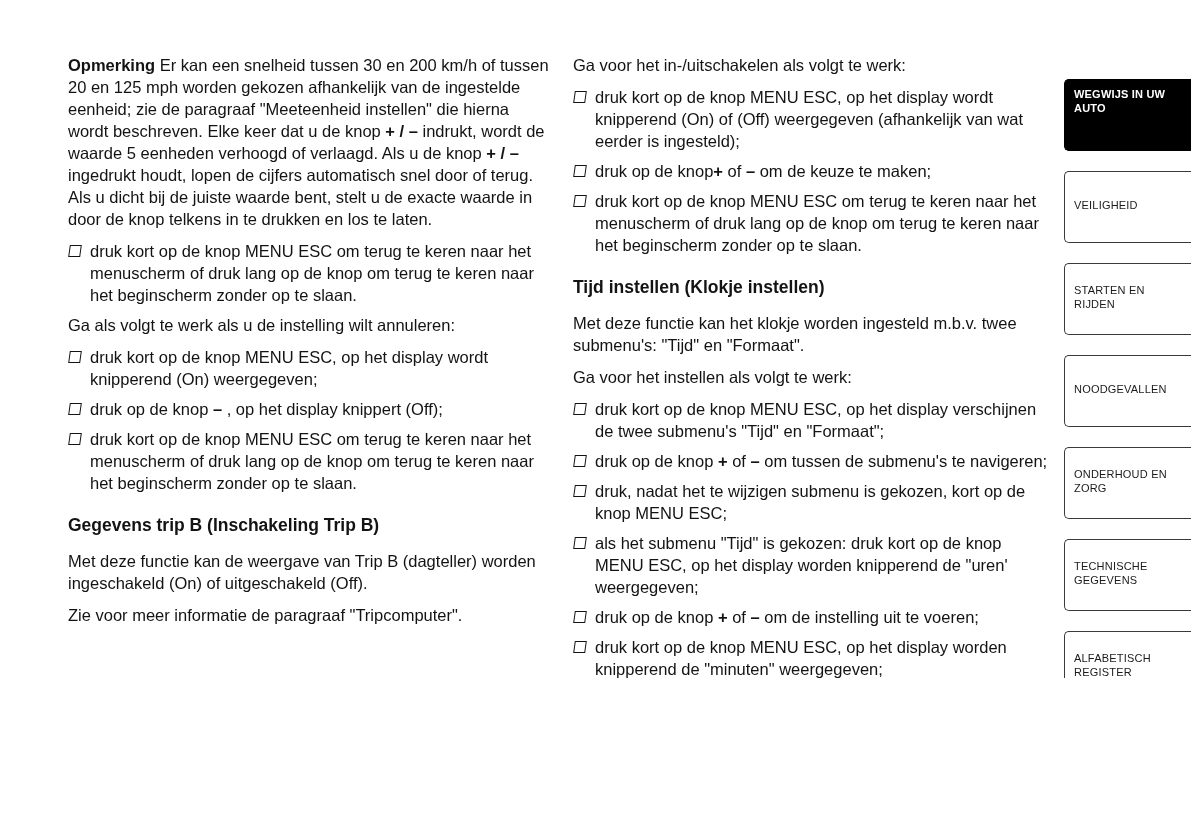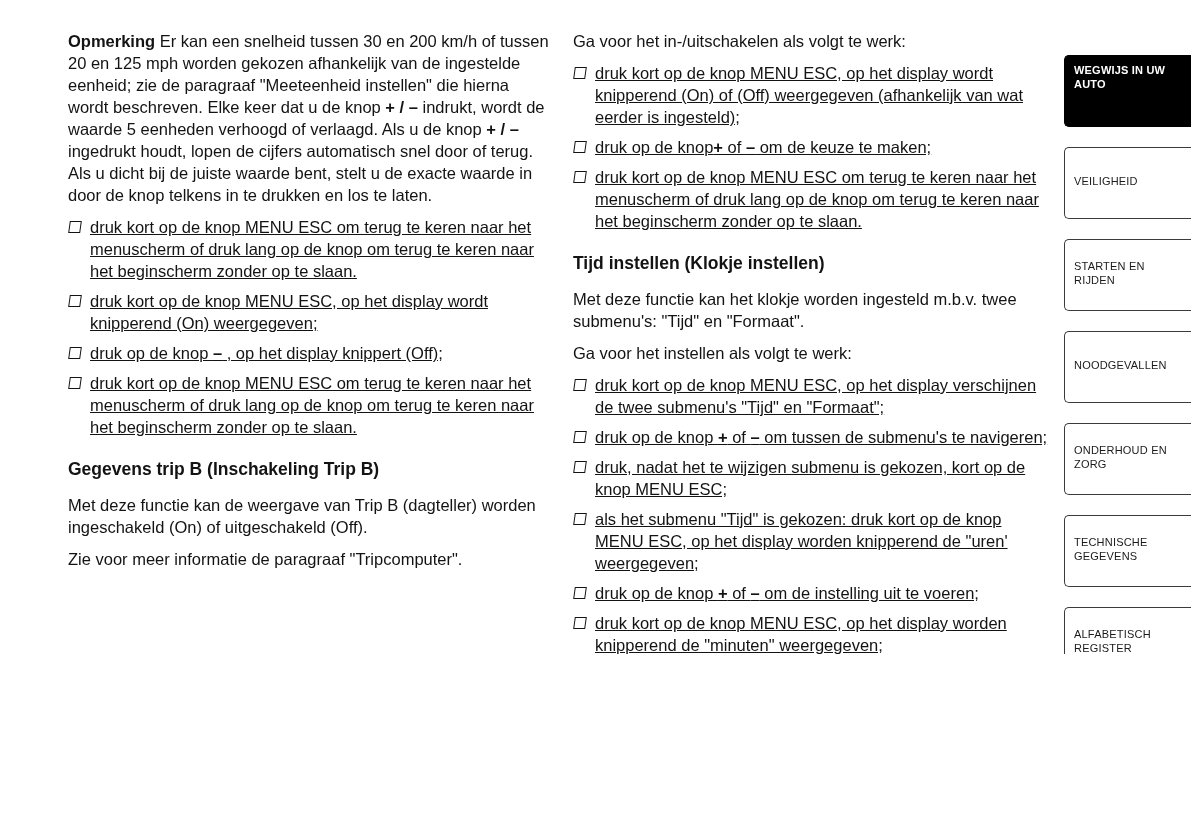--- a/index.html
+++ b/index.html
@@ -4,40 +4,40 @@
 <style>
   html, body { margin: 0; padding: 0; background: #ffffff; }
   .page {
     position: relative;
     width: 1191px;
     height: 654px;
     background: #ffffff;
     overflow: hidden;
     font-family: "Liberation Sans", sans-serif;
     color: #131313;
+    margin-top: 24px;
   }
   .col {
     position: absolute;
     top: 30px;
     font-size: 16.5px;
     line-height: 22px;
   }
   .col-left  { left: 68px;  width: 484px; }
   .col-right { left: 573px; width: 478px; }
 
   .para { margin: 0 0 10px 0; }
   .heading {
     font-weight: bold;
     font-size: 17.5px;
     margin: 20px 0 14px 0;
   }
   .bullet {
     display: flex;
     margin: 0 0 8px 0;
-    text-decoration: underline;
   }
   .bullet-box {
     flex: 0 0 auto;
     width: 10px;
     height: 10px;
     border: 1.6px solid #131313;
     margin: 5px 9px 0 1px;
     transform: skewX(-8deg);
     background: #ffffff;
   }
@@ -85,20 +85,21 @@
 </head>
 <body>
 
 <div class="page">
   <div class="col col-left" id="col-left">
       <div class="para"><span class="b">Opmerking </span><span>Er kan een snelheid tussen 30 en 200 km/h of tussen 20 en 125 mph worden gekozen afhankelijk van de ingestelde eenheid; zie de paragraaf "Meeteenheid instellen" die hierna wordt beschreven. Elke keer dat u de knop </span><span class="b">+ / –</span><span> indrukt, wordt de waarde 5 eenheden verhoogd of verlaagd. Als u de knop </span><span class="b">+ / –</span><span> ingedrukt houdt, lopen de cijfers automatisch snel door of terug. Als u dicht bij de juiste waarde bent, stelt u de exacte waarde in door de knop telkens in te drukken en los te laten.</span></div>
       <div class="bullet">
         <span class="bullet-box"></span>
         <span class="bullet-text"><span>druk kort op de knop MENU ESC om terug te keren naar het menuscherm of druk lang op de knop om terug te keren naar het beginscherm zonder op te slaan.</span></span>
       </div>
+      <div class="para"><span>Ga als volgt te werk als u de instelling wilt annuleren:</span></div>
       <div class="bullet">
         <span class="bullet-box"></span>
         <span class="bullet-text"><span>druk kort op de knop MENU ESC, op het display wordt knipperend (On) weergegeven;</span></span>
       </div>
       <div class="bullet">
         <span class="bullet-box"></span>
         <span class="bullet-text"><span>druk op de knop </span><span class="b">–</span><span> , op het display knippert (Off);</span></span>
       </div>
       <div class="bullet">
         <span class="bullet-box"></span>

